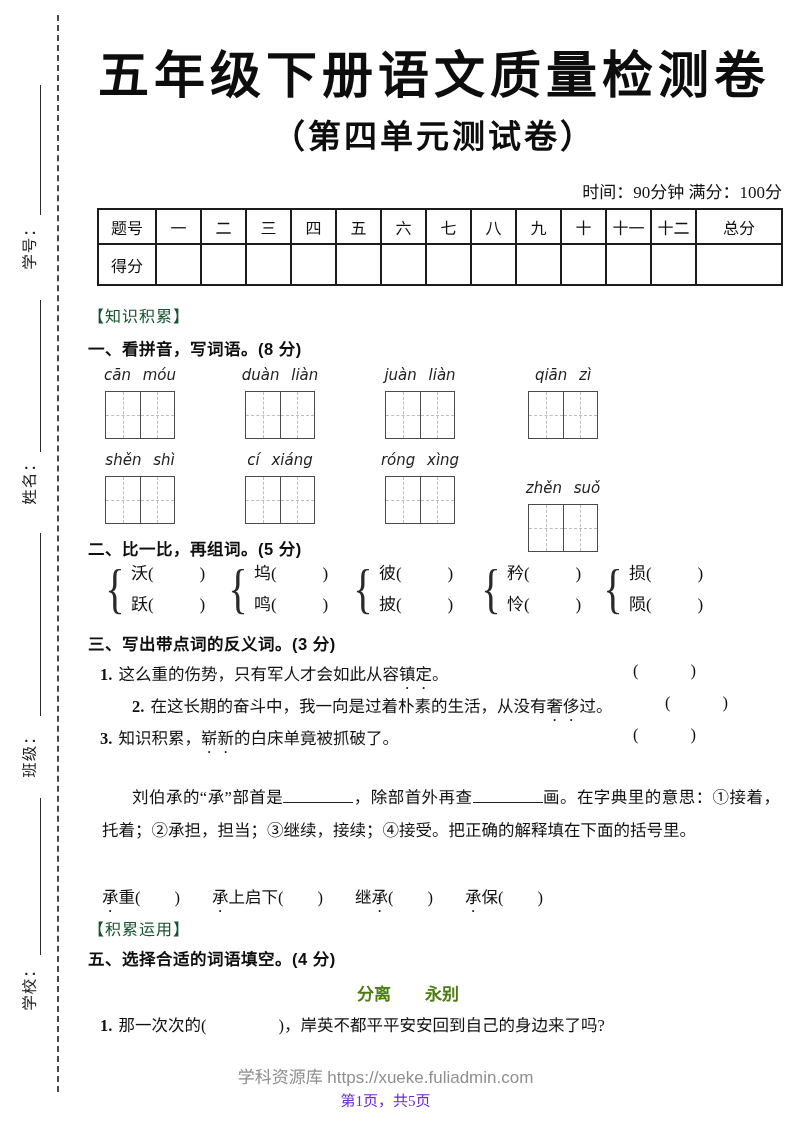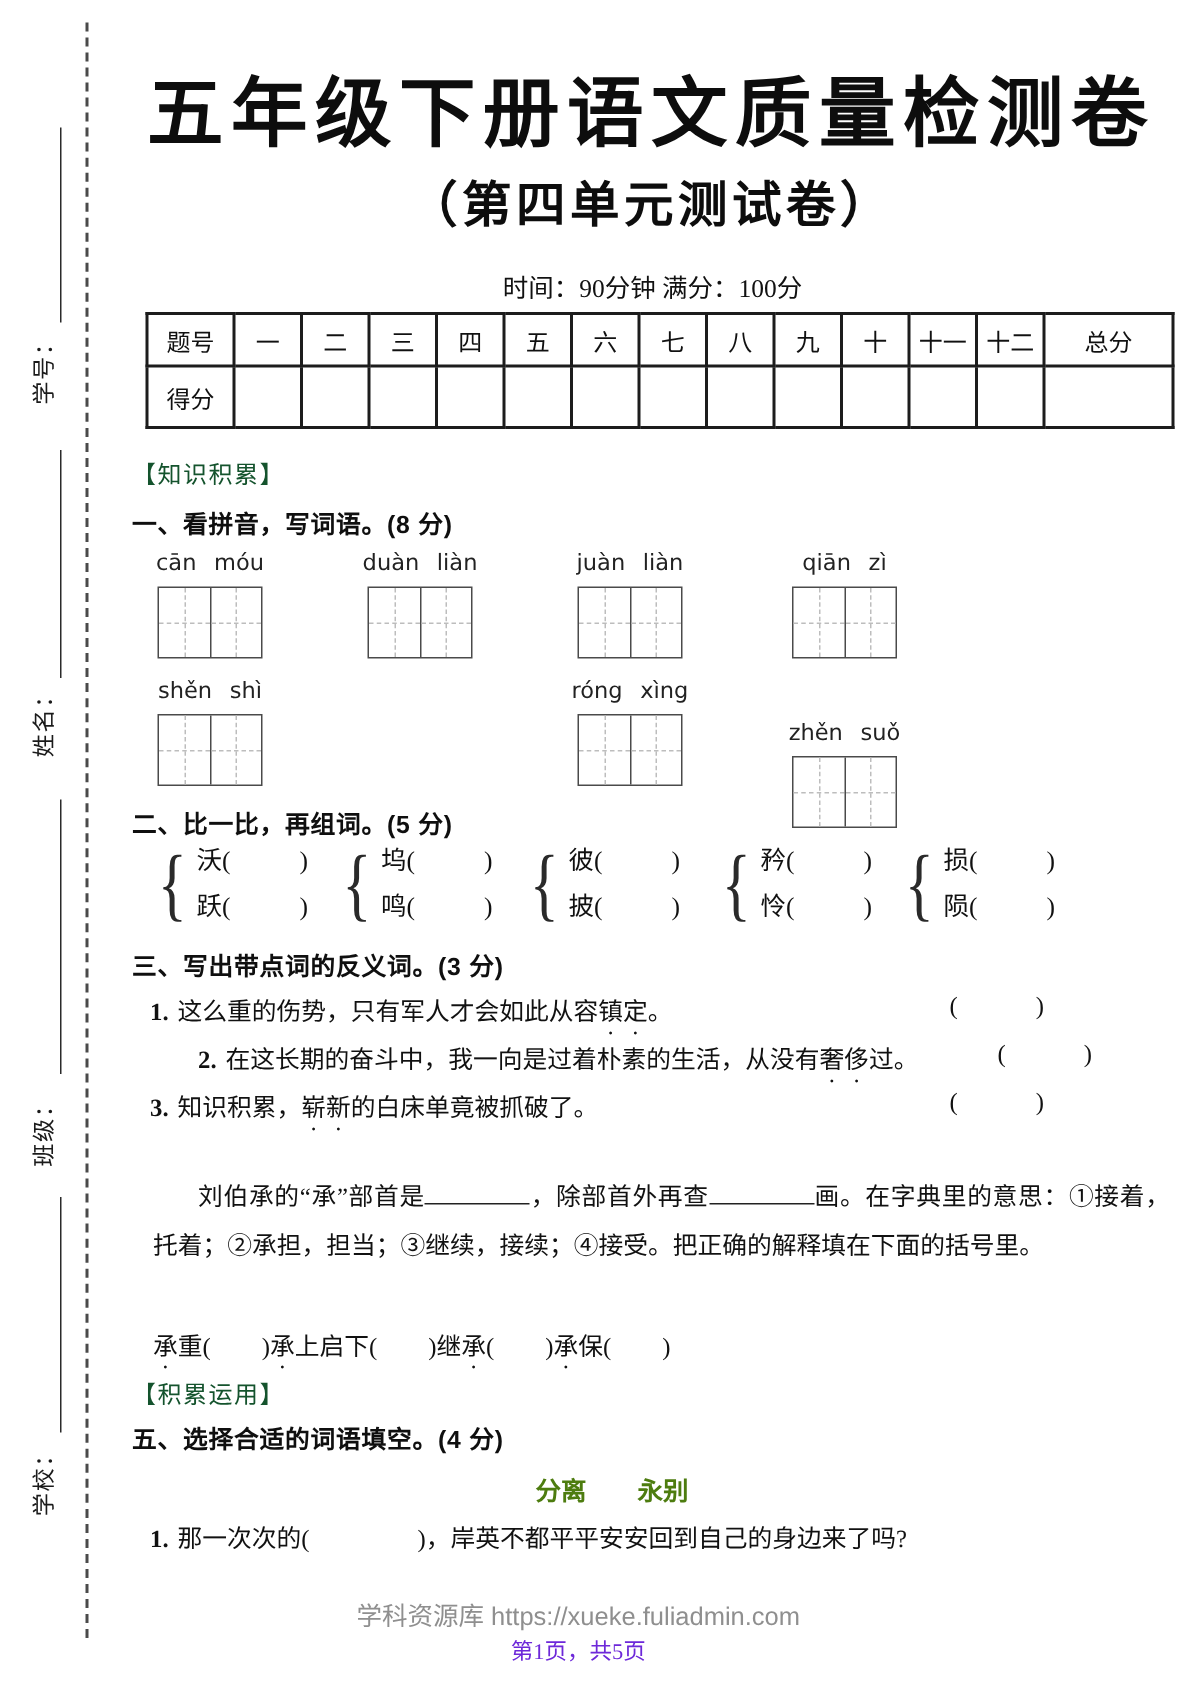--- a/index.html
+++ b/index.html
@@ -19,41 +19,41 @@
               transform:translate(-50%,-50%) rotate(-90deg);}
   .slb1{top:245px;} .slb2{top:480px;} .slb3{top:753px;} .slb4{top:986px;}
 
   
   .content{position:absolute;left:88px;top:0;width:700px;height:1122px;}
 
   .title{position:absolute;top:34px;left:0;width:692px;text-align:center;
          font-size:51px;font-weight:bold;letter-spacing:5px;color:#0d0d0d;}
   .subtitle{position:absolute;top:110px;left:0;width:692px;text-align:center;
             font-size:33px;font-weight:bold;letter-spacing:3px;color:#0d0d0d;}
-  .info-line{position:absolute;top:178px;left:0;width:694px;text-align:center;
+  .info-line{position:absolute;top:178px;left:0;width:694px;text-align:right;
              font-size:17px;color:#111;}
 
   
   table.score{position:absolute;top:208px;left:9px;width:684px;
               border-collapse:collapse;table-layout:fixed;}
   table.score td{border:2px solid #1c1c1c;text-align:center;vertical-align:middle;
                  font-size:16px;padding:0;color:#111;}
   tr.r-head td{height:33px;}
   tr.r-score td{height:39px;}
 
   .sec-mark{position:absolute;left:0;font-size:16px;color:#14532d;letter-spacing:1px;
             font-family:"Liberation Sans","DejaVu Sans",sans-serif;}
   .sec1{top:303px;} .sec2{top:916px;}
 
   .q-head{position:absolute;left:0;font-size:16.5px;font-weight:bold;color:#0f0f0f;
           font-family:"Liberation Sans","DejaVu Sans",sans-serif;letter-spacing:.5px;}
   .qh1{top:336px;} .qh2{top:536px;} .qh3{top:631px;} .qh4{top:758px;} .qh5{top:946px;}
 
   
-  .py-group{position:absolute;width:90px;height:76px;}
+  .py-group{position:absolute;width:90px;height:76px;font-style:italic;}
   .pinyin{position:absolute;left:-12px;top:0;width:94px;text-align:center;
           font-family:"DejaVu Sans","Liberation Sans",sans-serif;font-size:15px;
           color:#222;word-spacing:7px;}
   .tzg{position:absolute;left:0;top:25px;width:70px;height:48px;display:flex;
        border:1.5px solid #4a4a4a;box-sizing:border-box;}
   .tzg-cell{position:relative;width:50%;height:100%;}
   .tzg-cell + .tzg-cell{border-left:1px solid #4a4a4a;}
   .hdash{position:absolute;left:0;top:50%;width:100%;height:0;border-top:1px dashed #bdbdbd;}
   .vdash{position:absolute;top:0;left:50%;height:100%;width:0;border-left:1px dashed #bdbdbd;}
   .g-r1c1{left:17px;top:366px;} .g-r1c2{left:157px;top:366px;}
@@ -79,21 +79,21 @@
   .item-num{font-weight:bold;margin-right:6px;}
 
   .dotted{-webkit-text-emphasis:filled dot #111;-webkit-text-emphasis-position:under;
           text-emphasis:filled dot #111;text-emphasis-position:under right;}
 
   
   .q4-para{position:absolute;top:782px;left:14px;width:678px;font-size:16.5px;
            line-height:32.5px;text-align:justify;text-indent:30px;color:#111;}
   .blank{display:inline-block;width:70px;height:14px;border-bottom:1.5px solid #222;
          vertical-align:baseline;}
-  .q4-words{position:absolute;top:884px;left:14px;display:flex;
+  .q4-words{position:absolute;top:884px;left:14px;display:flex;column-gap:32px;
             font-size:16.5px;color:#111;white-space:nowrap;}
   .gap34{display:inline-block;width:34px;}
 
   
   .q5-bank{position:absolute;top:980px;left:0;width:640px;text-align:center;
            font-size:17px;font-weight:bold;color:#4d7c0f;}
   .q5-bank span{margin:0 17px;}
   .q5-item{position:absolute;top:1012px;left:12px;width:688px;font-size:16.5px;color:#111;}
   .gap72{display:inline-block;width:72px;}
 
@@ -240,20 +240,33 @@
         <div class="tzg-cell">
             <div class="hdash"></div>
             <div class="vdash"></div>
           </div>
         <div class="tzg-cell">
             <div class="hdash"></div>
             <div class="vdash"></div>
           </div>
       </div>
     </div>
+    <div class="py-group g-r2c2">
+      <div class="pinyin">cí xiáng</div>
+      <div class="tzg">
+        <div class="tzg-cell">
+            <div class="hdash"></div>
+            <div class="vdash"></div>
+          </div>
+        <div class="tzg-cell">
+            <div class="hdash"></div>
+            <div class="vdash"></div>
+          </div>
+      </div>
+    </div>
     <div class="py-group g-r2c3">
       <div class="pinyin">róng xìng</div>
       <div class="tzg">
         <div class="tzg-cell">
             <div class="hdash"></div>
             <div class="vdash"></div>
           </div>
         <div class="tzg-cell">
             <div class="hdash"></div>
             <div class="vdash"></div>

